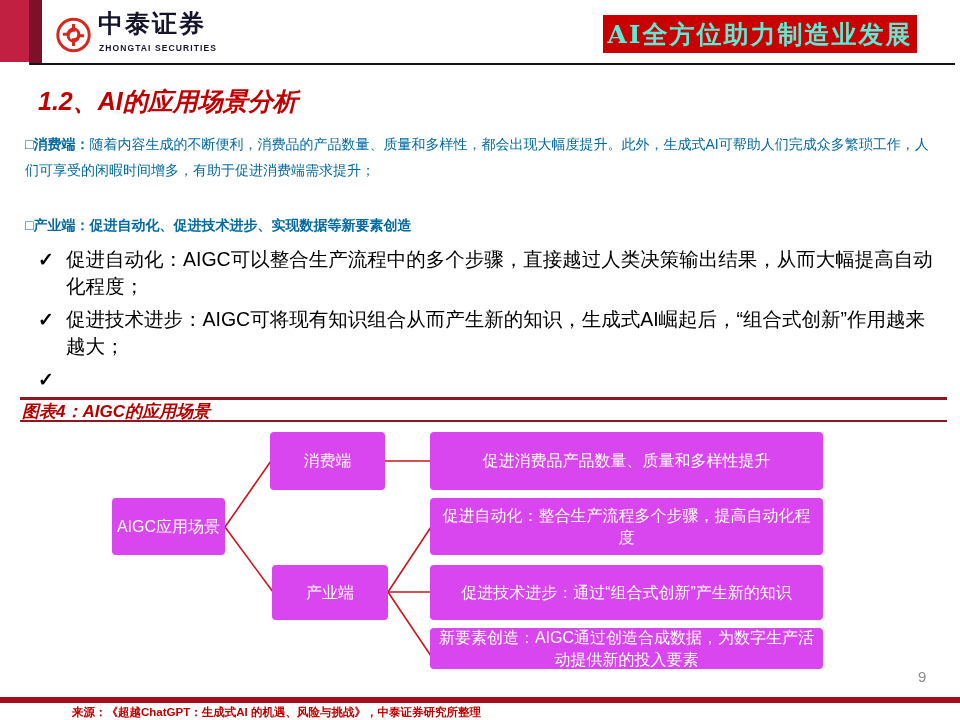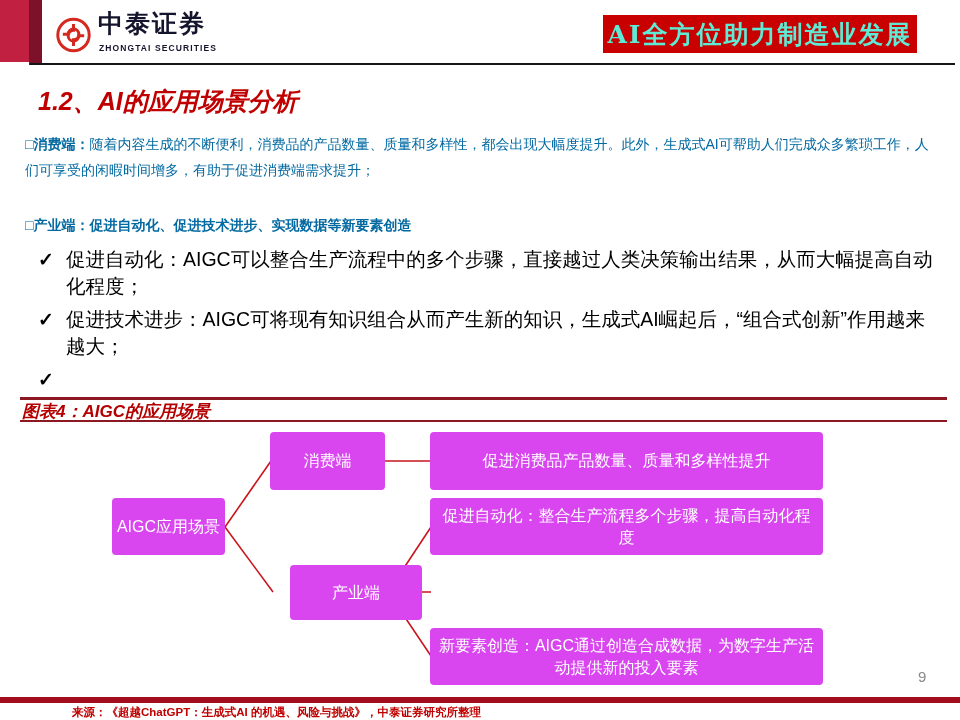--- a/index.html
+++ b/index.html
@@ -36,25 +36,25 @@
   .fig-line-top    { position:absolute; left:20px; top:397px; width:927px; height:3px; background:#8c1822; }
   .fig-caption     { position:absolute; left:22px; top:400px; font-size:17px; font-weight:bold;
                      font-style:italic; color:#b40000; }
   .fig-line-bottom { position:absolute; left:20px; top:420px; width:927px; height:2px; background:#8c1822; }
   .connectors { position:absolute; left:0; top:0; width:960px; height:720px; pointer-events:none; }
   .node { position:absolute; background:#d946ef; border-radius:4px; color:#ffffff;
           display:flex; align-items:center; justify-content:center; text-align:center;
           font-size:16px; line-height:1.32; padding:2px 8px; }
   .n-root     { left:112px; top:498px; width:113px; height:57px; padding:16px 3px; }
   .n-consumer { left:270px; top:432px; width:115px; height:58px; }
-  .n-industry { left:272px; top:565px; width:132px; height:55px;margin-left:18px; }
+  .n-industry { left:272px; top:565px; width:116px; height:55px; }
   .n-leaf1    { left:430px; top:432px; width:393px; height:58px; }
   .n-leaf2    { left:430px; top:498px; width:393px; height:57px; }
   .n-leaf3    { left:430px; top:565px; width:393px; height:55px; }
-  .n-leaf4    { left:430px; top:628px; width:393px; height:57px; }
+  .n-leaf4    { left:430px; top:628px; width:393px; height:41px; }
   
   .page-num    { position:absolute; left:918px; top:668px; font-size:15px; color:#8a8a8a; }
   .footer-band { position:absolute; left:0; top:697px; width:960px; height:6px; background:#a30d1e; }
   .source      { position:absolute; left:25px; top:705px; font-size:11.5px; font-weight:bold; color:#c00000;margin-left:47px; }
 </style>
 </head>
 <body>
 
 <div class="slide">
 
@@ -101,19 +101,20 @@
       <line x1="388" y1="592" x2="431" y2="592"></line>
       <line x1="388" y1="592" x2="431" y2="656"></line>
     </g>
   </svg>
 
   <div class="node n-root">AIGC应用场景</div>
   <div class="node n-consumer">消费端</div>
   <div class="node n-industry">产业端</div>
   <div class="node n-leaf2">促进自动化：整合生产流程多个步骤，提高自动化程度</div>
   <div class="node n-leaf1">促进消费品产品数量、质量和多样性提升</div>
+  <div class="node n-leaf3">促进技术进步：通过“组合式创新”产生新的知识</div>
   <div class="node n-leaf4">新要素创造：AIGC通过创造合成数据，为数字生产活动提供新的投入要素</div>
 
   <div class="page-num">9</div>
   <div class="footer-band"></div>
   <div class="source">来源：《超越ChatGPT：生成式AI 的机遇、风险与挑战》，中泰证券研究所整理</div>
 
 </div>
 
 </body></html>

